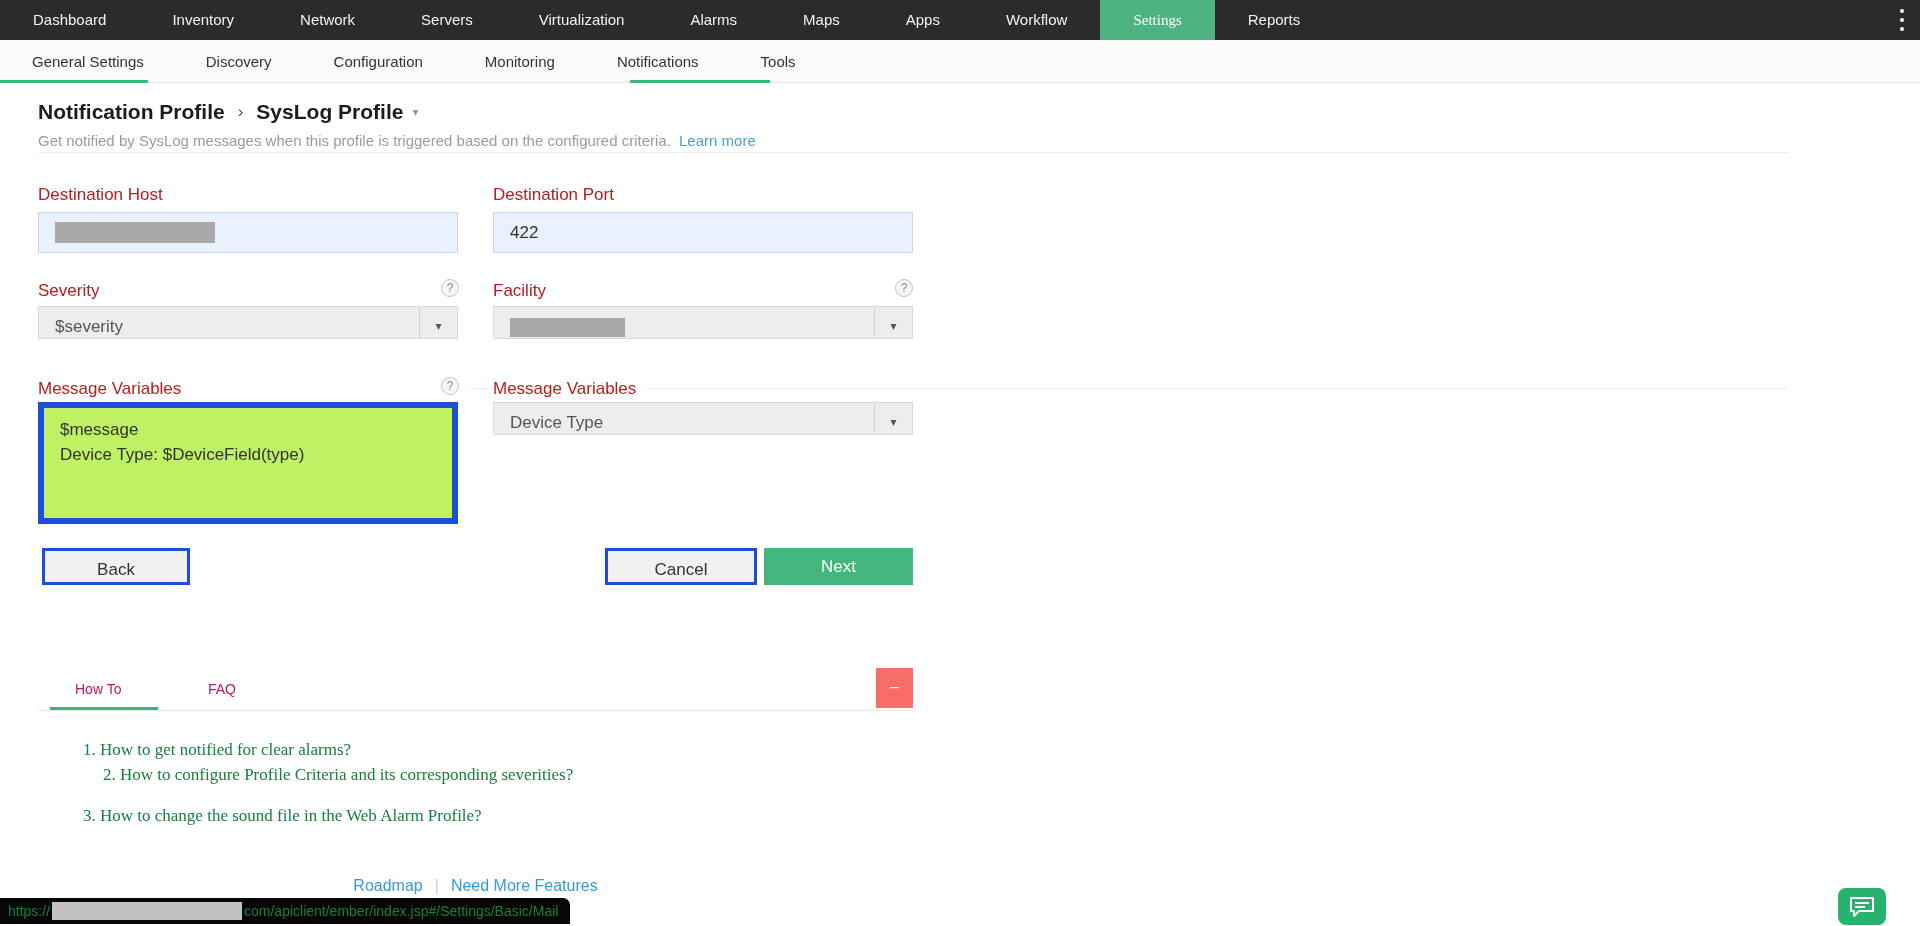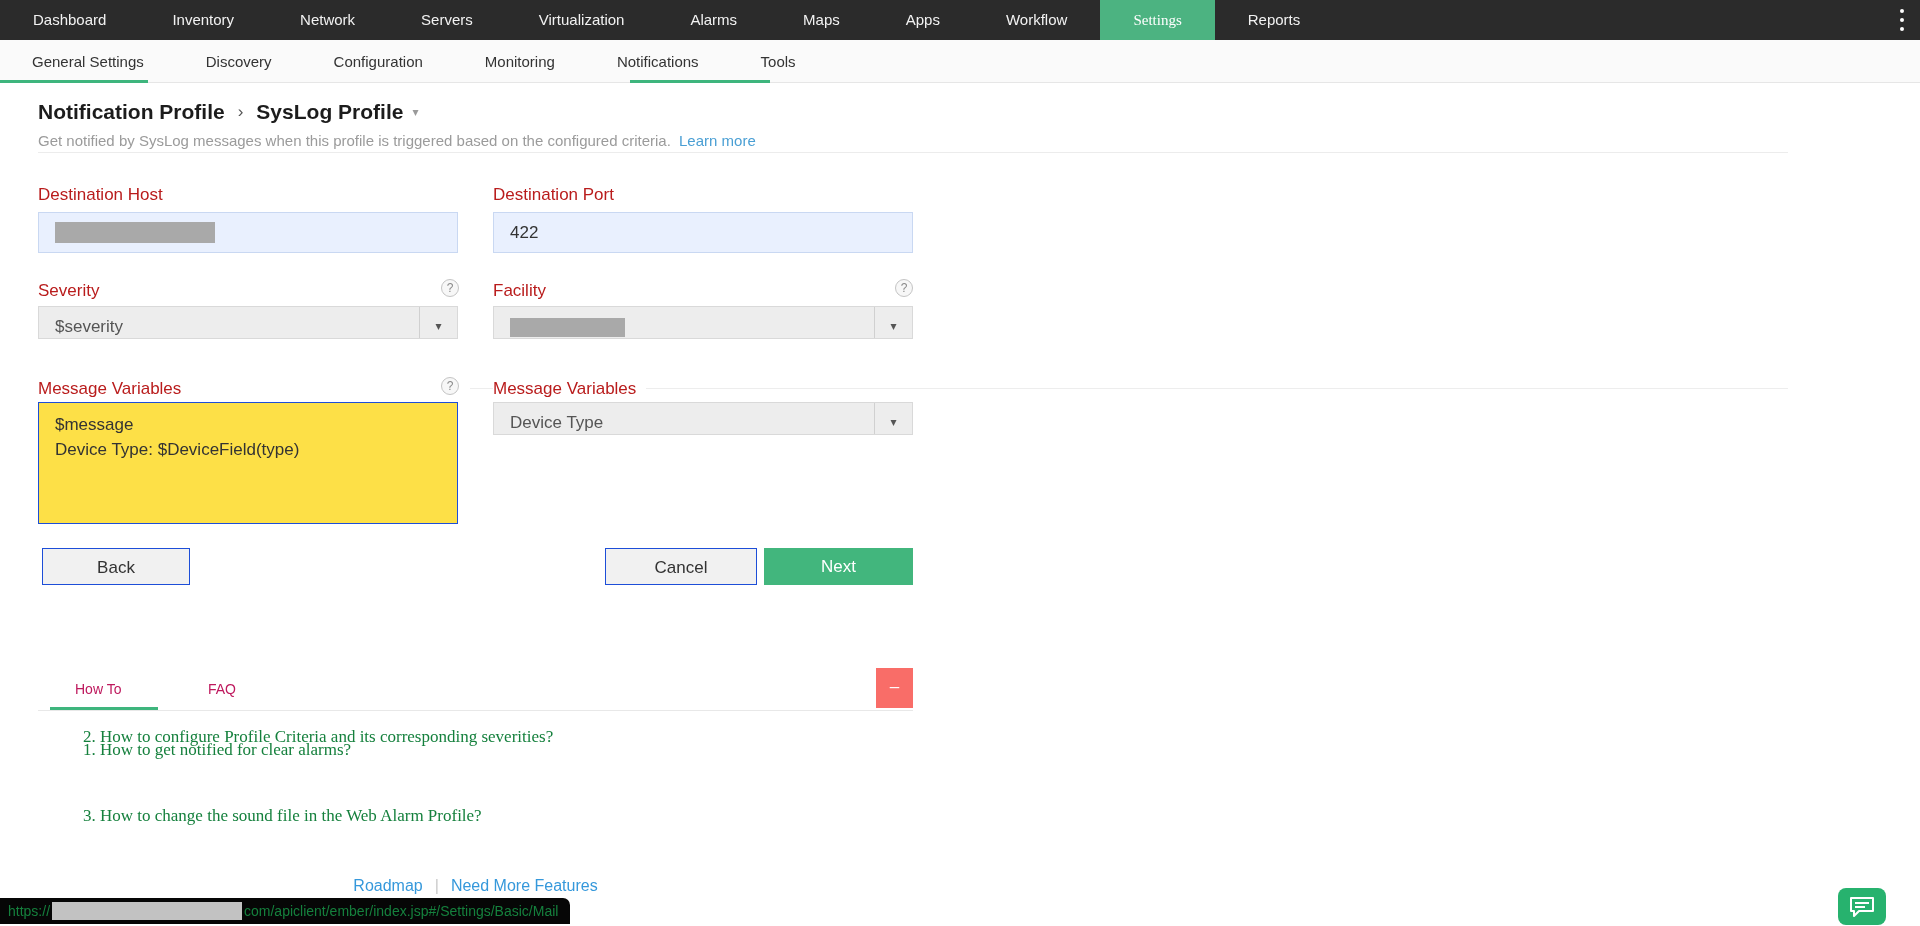--- a/index.html
+++ b/index.html
@@ -31,25 +31,25 @@
   .hr2 { position:absolute; left:470px; top:388px; width:1318px; height:1px; background:#ededed; }
 
   
   .flabel { position:absolute; font-size:17px; color:#b91c1c; }
   .help { position:absolute; width:18px; height:18px; border:1px solid #c4c4c4; border-radius:50%; background:#f7f7f7; color:#8a8a8a; font-size:12px; text-align:center; line-height:16px; cursor:pointer; }
   .tbox { position:absolute; width:420px; height:41px; background:#e9f0fe; border:1px solid #c9d8f2; font-size:17px; color:#333; padding:0 16px; font-family:"Liberation Sans", sans-serif; }
   .selbox { position:absolute; width:420px; height:33px; background:#ededed; border:1px solid #d9d9d9; font-size:17px; color:#555; cursor:pointer; }
   .selbox .val { position:absolute; left:16px; top:0; line-height:39px; }
   .selbox .arr { position:absolute; right:0; top:0; width:38px; height:100%; border-left:1px solid #d0d0d0; color:#555; font-size:12px; text-align:center; line-height:39px; }
   .redact { position:absolute; background:#a9a9a9; }
-  .txtarea { position:absolute; left:38px; top:402px; width:420px; height:122px; background:#fde047; border:1px solid #1d4ed8; padding:10px 16px; font-size:17px; color:#333; line-height:1.45; white-space:pre-line; }
+  .txtarea { position:absolute; left:38px; top:402px; width:420px; height:122px; background:#bef264; border:6px solid #1d4ed8; padding:10px 16px; font-size:17px; color:#333; line-height:1.45; white-space:pre-line; }
   .mv2label { background:#fff; padding-right:10px; z-index:2; }
 
   .btn { position:absolute; top:548px; height:37px; font-size:17px; text-align:center; line-height:37px; cursor:pointer; }
-  .btn.grey { background:#f1f1f1; color:#333; border:1px solid #1d4ed8; }
+  .btn.grey { background:#f1f1f1; color:#333; border:3px solid #1d4ed8; }
   .btn.green { background:#42b67d; color:#fff; border:none; }
 
   
   .htab { position:absolute; top:681px; font-size:14px; color:#be185d; cursor:pointer; }
   .tabline { position:absolute; left:50px; top:707px; width:108px; height:3px; background:#3eb57d; }
   .cardhr { position:absolute; left:38px; top:710px; width:875px; height:1px; background:#e8e8e8; }
   .minbtn { position:absolute; left:876px; top:668px; width:37px; height:40px; background:#f96d68; color:#fff; font-size:17px; text-align:center; line-height:38px; cursor:pointer; }
   .qitem { position:absolute; left:83px; font-size:17px; color:#15803d; cursor:pointer;font-family:Liberation Serif, serif; }
   .cardfoot { position:absolute; left:38px; top:877px; width:875px; display:flex; justify-content:center; align-items:center; gap:12px; font-size:16px; }
   .cardfoot a { color:#3598db; text-decoration:none; cursor:pointer; }
@@ -144,21 +144,21 @@
   <div class="btn grey" style="left:605px; width:152px;">Cancel</div>
   <div class="btn green" style="left:764px; width:149px;">Next</div>
 
   <div class="htab" style="left:75px;">How To</div>
   <div class="htab" style="left:208px;">FAQ</div>
   <div class="tabline"></div>
   <div class="minbtn">–</div>
   <div class="cardhr"></div>
 
   <div class="qitem" style="top:740px;">1. How to get notified for clear alarms?</div>
-  <div class="qitem" style="top:727px;">2. How to configure Profile Criteria and its corresponding severities?</div>
+  <div class="qitem" style="top:765px;margin-left:20px;">2. How to configure Profile Criteria and its corresponding severities?</div>
   <div class="qitem" style="top:806px;">3. How to change the sound file in the Web Alarm Profile?</div>
 
   <div class="cardfoot">
     <a>Roadmap</a>
     <span class="fsep">|</span>
     <a>Need More Features</a>
   </div>
 
   <div class="statusbar">
     <span>https://</span>

